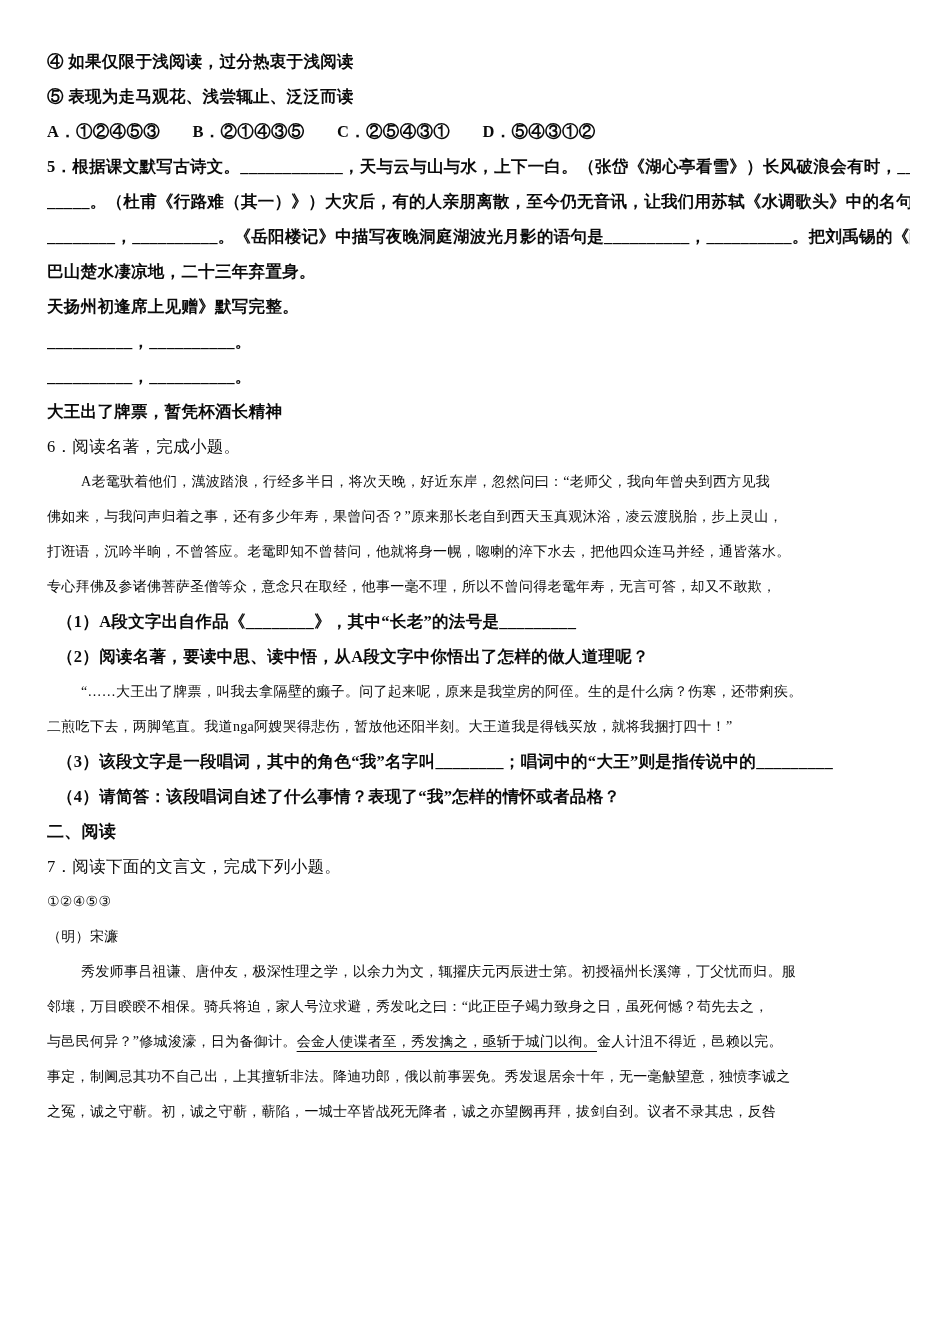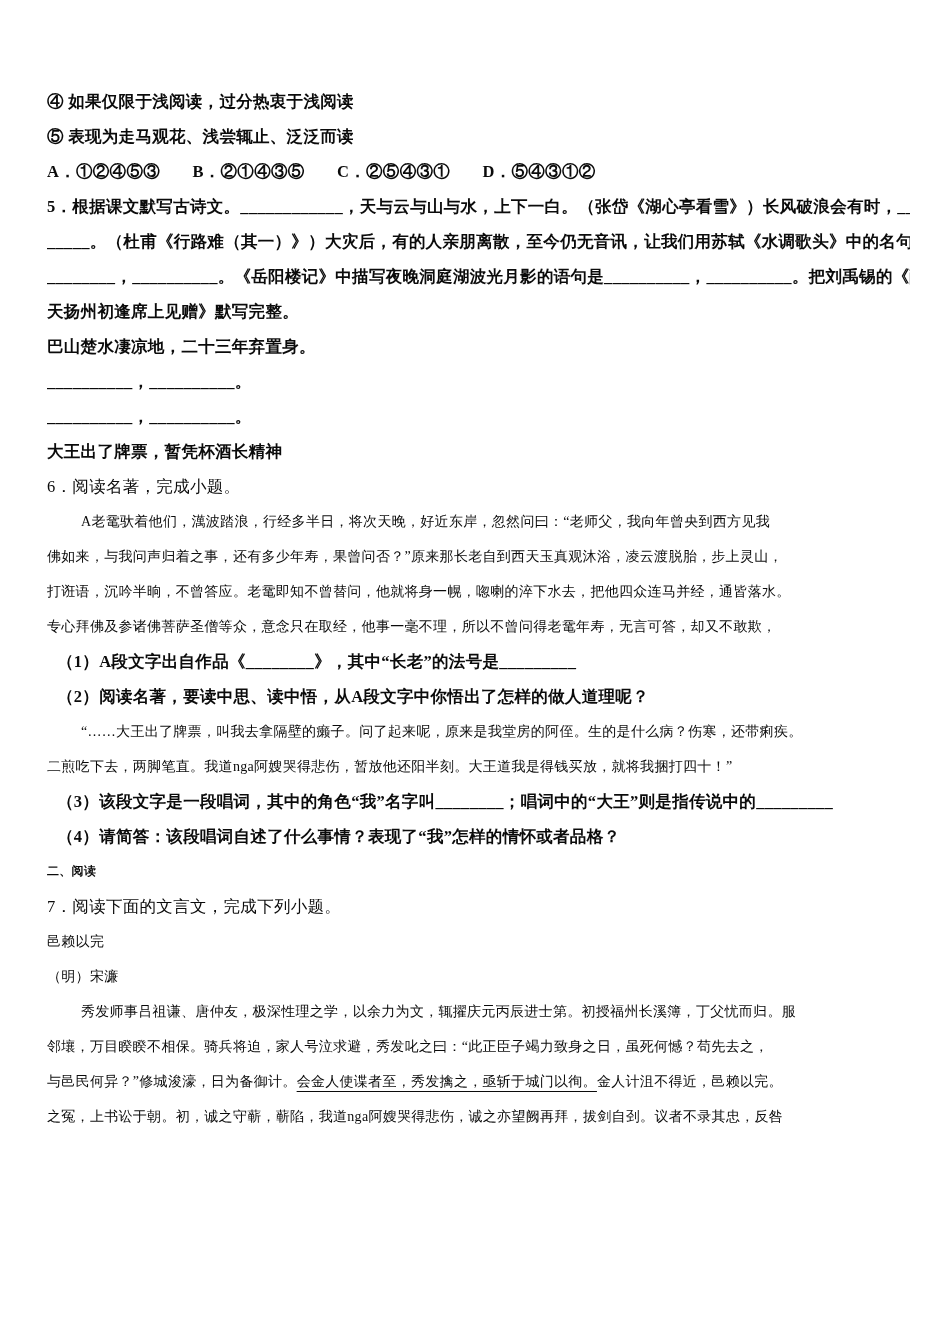--- a/index.html
+++ b/index.html
@@ -4,36 +4,36 @@
 <style>
   html, body { margin:0; padding:0; background:#ffffff; }
   body {
     width:950px; height:1344px; overflow:hidden;
     font-family:"Liberation Serif","DejaVu Serif",serif;
     color:#0b0b0b;
   }
   .page {
     box-sizing:border-box;
     width:950px; height:1344px;
-    padding:84px 40px 0 47px;
+    padding:44px 40px 0 47px;
     background:#ffffff;
   }
   .ln {
     font-size:16.5px;
     line-height:35px;
     height:35px;
     white-space:nowrap;
     overflow:hidden;
     letter-spacing:0.3px;
   }
   .q  { font-weight:bold; }            
   .kai{ font-weight:normal; font-size:14px; }  
   .indent { text-indent:34px; }        
   .sub { padding-left:10px; }          
-  .sec-title { font-weight:bold; font-size:12px; }
+  .sec-title { font-weight:bold; font-size:17px; }
   .choices span { margin-right:28px; }
   .u-seg { text-decoration:underline; text-underline-offset:5px; }
 </style>
 </head>
 <body>
 
 <div class="page">
 
   <div class="ln q">④ 如果仅限于浅阅读，过分热衷于浅阅读</div>
   <div class="ln q">⑤ 表现为走马观花、浅尝辄止、泛泛而读</div>
@@ -41,22 +41,22 @@
     <span>A．①②④⑤③</span>
     <span>B．②①④③⑤</span>
     <span>C．②⑤④③①</span>
     <span>D．⑤④③①②</span>
   </div>
 
   <div>
     <div class="ln q">5．根据课文默写古诗文。____________，天与云与山与水，上下一白。（张岱《湖心亭看雪》）长风破浪会有时，_______</div>
     <div class="ln q">_____。（杜甫《行路难（其一）》）大灾后，有的人亲朋离散，至今仍无音讯，让我们用苏轼《水调歌头》中的名句：___</div>
     <div class="ln q">________，__________。《岳阳楼记》中描写夜晚洞庭湖波光月影的语句是__________，__________。把刘禹锡的《酬乐</div>
+    <div class="ln q">巴山楚水凄凉地，二十三年弃置身。</div>
     <div class="ln q">天扬州初逢席上见赠》默写完整。</div>
-    <div class="ln q">巴山楚水凄凉地，二十三年弃置身。</div>
     <div class="ln q">__________，__________。</div>
     <div class="ln q">__________，__________。</div>
     <div class="ln q">大王出了牌票，暂凭杯酒长精神</div>
   </div>
 
   <div>
     <div class="ln">6．阅读名著，完成小题。</div>
     <div>
       <div class="ln kai indent">A老鼋驮着他们，澫波踏浪，行经多半日，将次天晚，好近东岸，忽然问曰：“老师父，我向年曾央到西方见我</div>
       <div class="ln kai">佛如来，与我问声归着之事，还有多少年寿，果曾问否？”原来那长老自到西天玉真观沐浴，凌云渡脱胎，步上灵山，</div>
@@ -70,23 +70,24 @@
       <div class="ln kai">二煎吃下去，两脚笔直。我道nga阿嫂哭得悲伤，暂放他还阳半刻。大王道我是得钱买放，就将我捆打四十！”</div>
     </div>
     <div class="ln q sub">（3）该段文字是一段唱词，其中的角色“我”名字叫________；唱词中的“大王”则是指传说中的_________</div>
     <div class="ln q sub">（4）请简答：该段唱词自述了什么事情？表现了“我”怎样的情怀或者品格？</div>
   </div>
 
   <div class="ln sec-title">二、阅读</div>
   <div class="ln">7．阅读下面的文言文，完成下列小题。</div>
 
   <div>
-    <div class="ln kai">邑赖以完</div>
+    <div class="ln kai">①②④⑤③</div>
     <div class="ln kai">（明）宋濂</div>
     <div class="ln kai indent">秀发师事吕祖谦、唐仲友，极深性理之学，以余力为文，辄擢庆元丙辰进士第。初授福州长溪簿，丁父忧而归。服</div>
     <div class="ln kai">邻壤，万目睽睽不相保。骑兵将迫，家人号泣求避，秀发叱之曰：“此正臣子竭力致身之日，虽死何憾？苟先去之，</div>
     <div class="ln kai">
       <span>与邑民何异？”修城浚濠，日为备御计。</span><span class="u-seg">会金人使谍者至，秀发擒之，亟斩于城门以徇。</span><span>金人计沮不得近，邑赖以完。</span>
     </div>
-    <div class="ln kai">之冤，上书讼于朝。初，诚之守蕲，蕲陷，我道nga阿嫂哭得悲伤，诚之亦望阙再拜，拔剑自刭。议者不录其忠，反咎</div>
+    <div class="ln kai">事定，制阃忌其功不自己出，上其擅斩非法。降迪功郎，俄以前事罢免。秀发退居余十年，无一毫觖望意，独愤李诚之</div>
+    <div class="ln kai">之冤，诚之守蕲。初，诚之守蕲，蕲陷，一城士卒皆战死无降者，诚之亦望阙再拜，拔剑自刭。议者不录其忠，反咎</div>
   </div>
 
 </div>
 
 </body></html>

